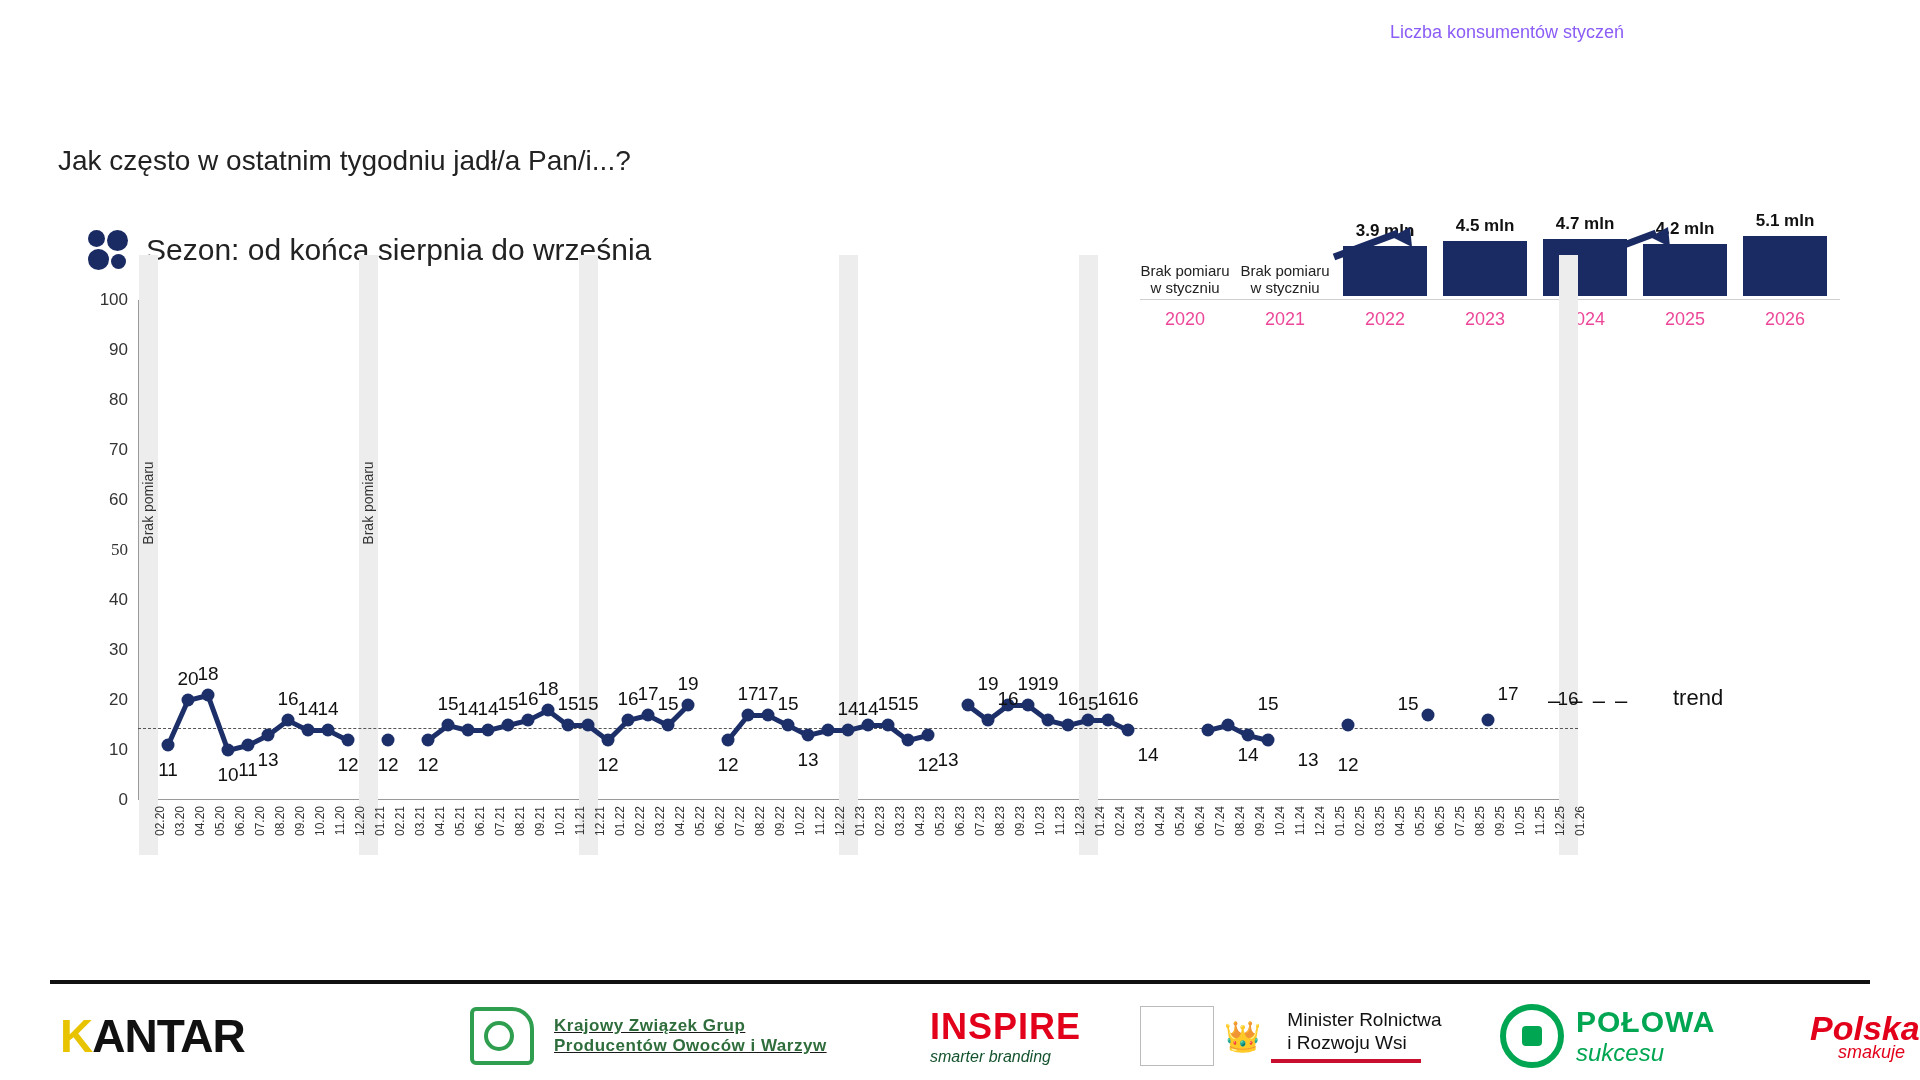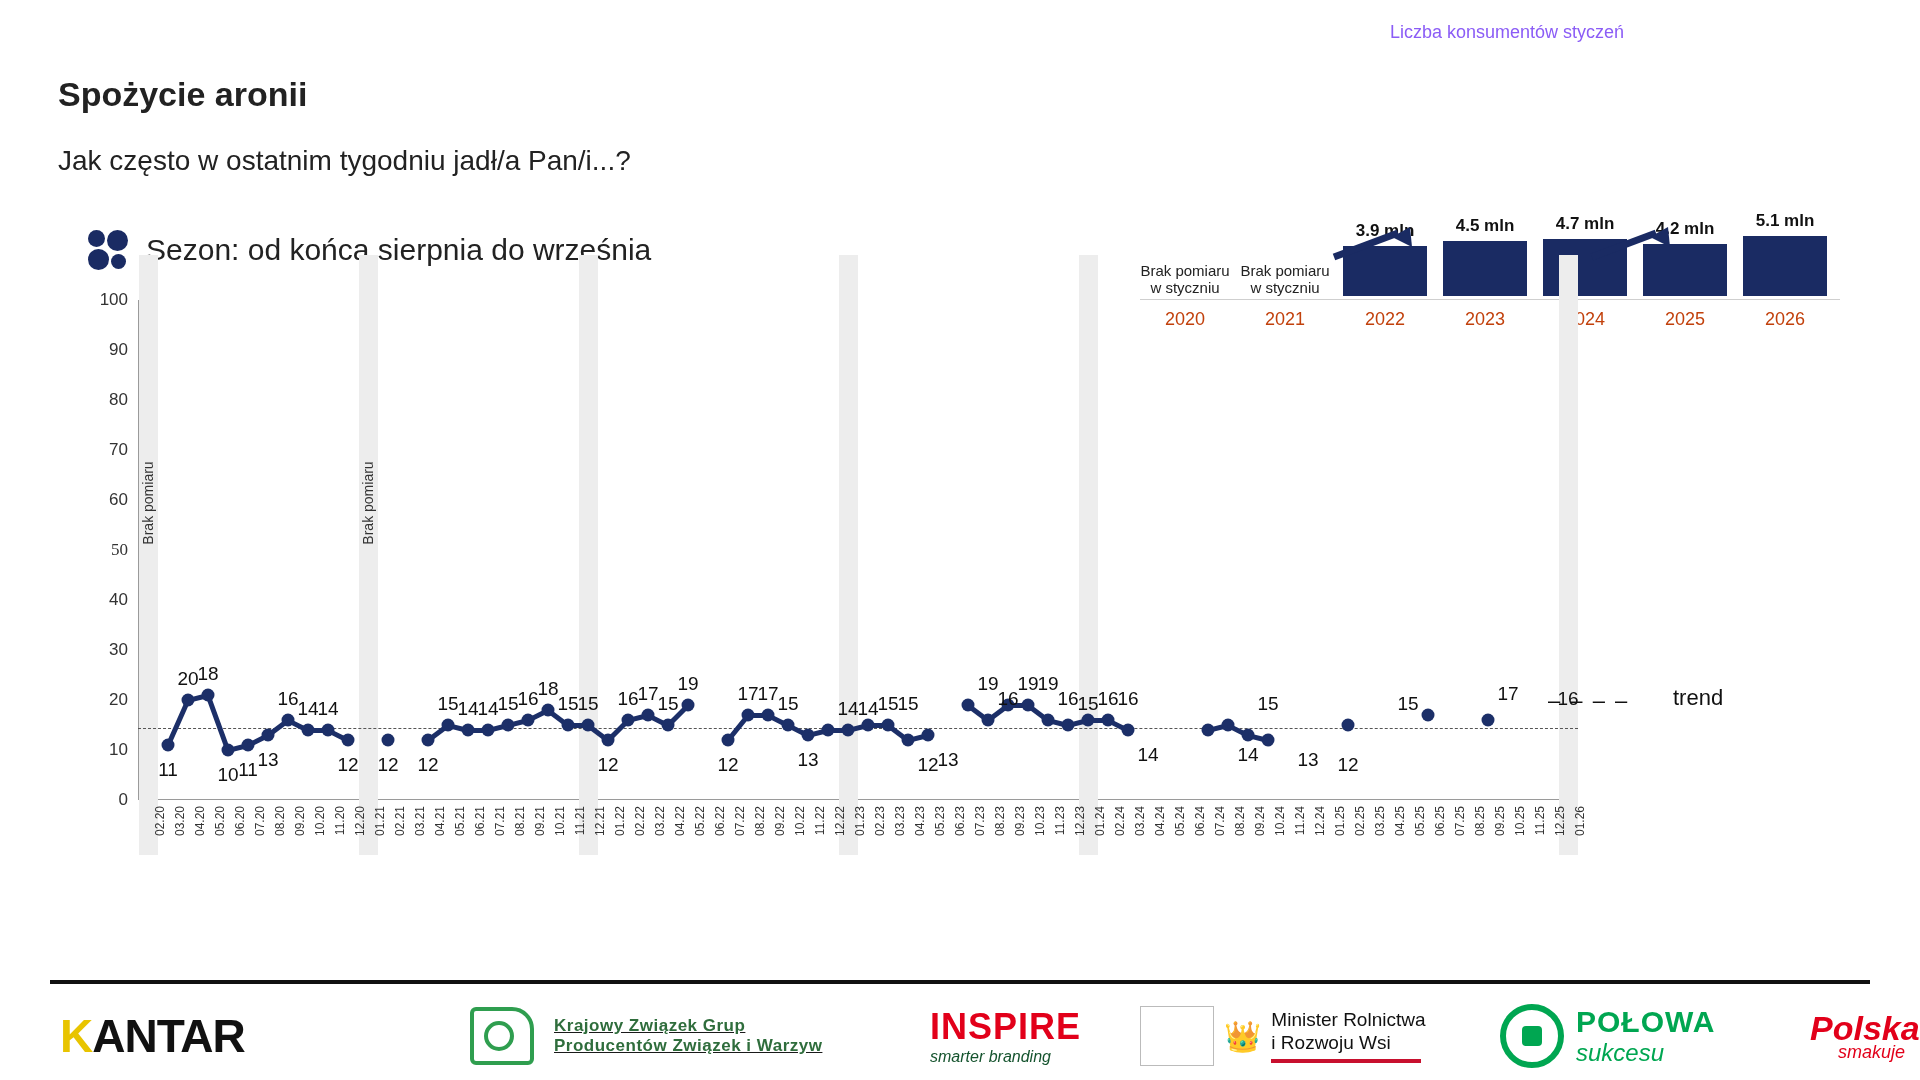--- a/index.html
+++ b/index.html
@@ -44,21 +44,21 @@
   .mini .bar{
     background:#1a2b63;width:84px;margin:0 auto;
   }
   .mini .val{
     font-size:17px;font-weight:bold;color:#111;margin-bottom:5px;white-space:nowrap;
   }
   .mini .nomeas{
     font-size:15px;color:#222;line-height:1.15;
   }
   .mini .yr{
-    position:absolute;bottom:0px;width:90px;text-align:center;font-size:18px;color:#c2410c;
+    position:absolute;bottom:0px;width:90px;text-align:center;font-size:18px;color:#ec4899;
   }
   .mini .axisline{
     position:absolute;left:0;right:0;bottom:30px;border-bottom:1px solid #cfcfcf;
   }
   .arrow{position:absolute;color:#1a2b63;}
 
   
   .chart{
     position:absolute;left:58px;top:290px;width:1720px;height:600px;
   }
@@ -128,40 +128,39 @@
   .kzg .t1{font-size:17px;color:#2f6d3c;font-weight:bold;letter-spacing:.5px;}
   .kzg .t2{font-size:17px;color:#2f6d3c;font-weight:bold;letter-spacing:.5px;}
 
   .inspire{left:880px;flex-direction:column;align-items:flex-start;justify-content:center;}
   .inspire .t1{font-size:36px;color:#e2001a;font-weight:bold;letter-spacing:1px;}
   .inspire .t2{font-size:16px;color:#14532d;font-style:italic;}
 
   .minrol{left:1090px;gap:10px;}
   .minrol .box{width:72px;height:58px;border:1px solid #bbb;background:#fff;}
   .minrol .eagle{font-size:30px;color:#c8102e;}
-  .minrol .t{font-size:19px;color:#111;line-height:1.2;}
+  .minrol .t{font-size:19px;color:#111;line-height:1.2;margin-left:16px;}
   .minrol .uline{border-bottom:4px solid #c8102e;width:150px;margin-top:4px;}
 
   .polowa{left:1450px;gap:12px;}
   .polowa .circ{width:52px;height:52px;border:6px solid #00a651;border-radius:50%;display:flex;align-items:center;justify-content:center;}
   .polowa .circ i{width:20px;height:20px;background:#00a651;border-radius:4px;display:block;}
   .polowa .t1{font-size:30px;color:#00a651;font-weight:bold;letter-spacing:1px;}
   .polowa .t2{font-size:24px;color:#00a651;font-style:italic;}
 
   .polska{left:1760px;flex-direction:column;align-items:flex-start;justify-content:center;}
   .polska .t1{font-size:34px;color:#e2001a;font-weight:bold;font-style:italic;}
   .polska .t2{font-size:18px;color:#e2001a;font-style:italic;margin-top:-6px;margin-left:28px;}
 </style>
 </head>
 <body>
 
 <div class="page">
 
   <div class="top-right-label">Liczba konsumentów styczeń</div>
-  <div class="title">Spożycie aronii</div>
   <div class="subtitle">Jak często w ostatnim tygodniu jadł/a Pan/i...?</div>
 
   <div class="season-row">
     <span class="season-icon">
         <i></i>
         <i></i>
         <i></i>
         <i></i>
       </span>
     <span class="season-text">Sezon: od końca sierpnia do września</span>
@@ -476,21 +475,21 @@
   <div class="footer">
     <div class="logo kantar">
       <span class="a">K</span>
         <span>ANTAR</span>
     </div>
 
     <div class="logo kzg">
       <span class="mark"></span>
       <span>
         <div class="t1">Krajowy Związek Grup</div>
-        <div class="t2">Producentów Związek i Warzyw</div>
+        <div class="t2">Producentów Owoców i Warzyw</div>
       </span>
     </div>
 
     <div class="logo inspire">
       <div class="t1">INSPIRE</div>
       <div class="t2">smarter branding</div>
     </div>
 
     <div class="logo minrol">
       <span class="box"></span>

